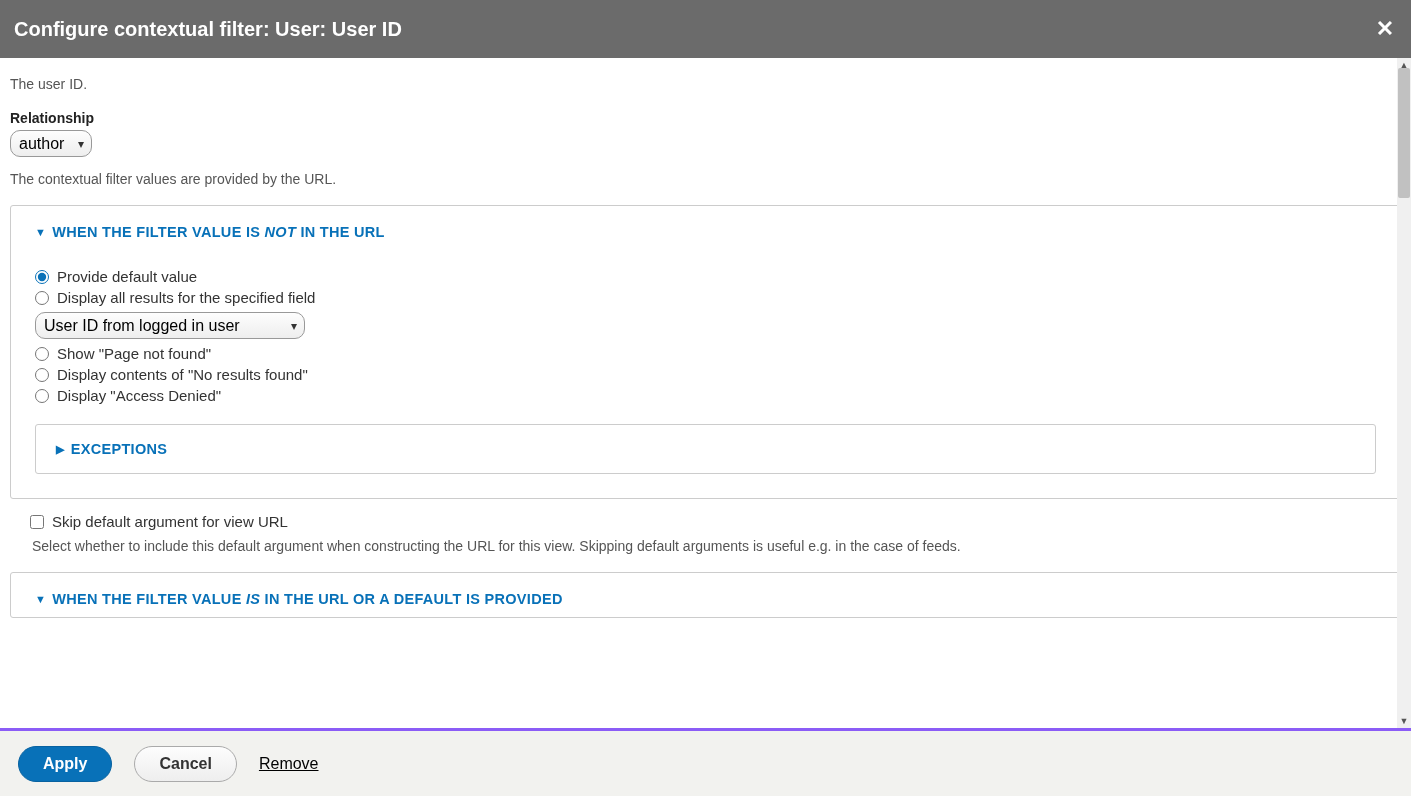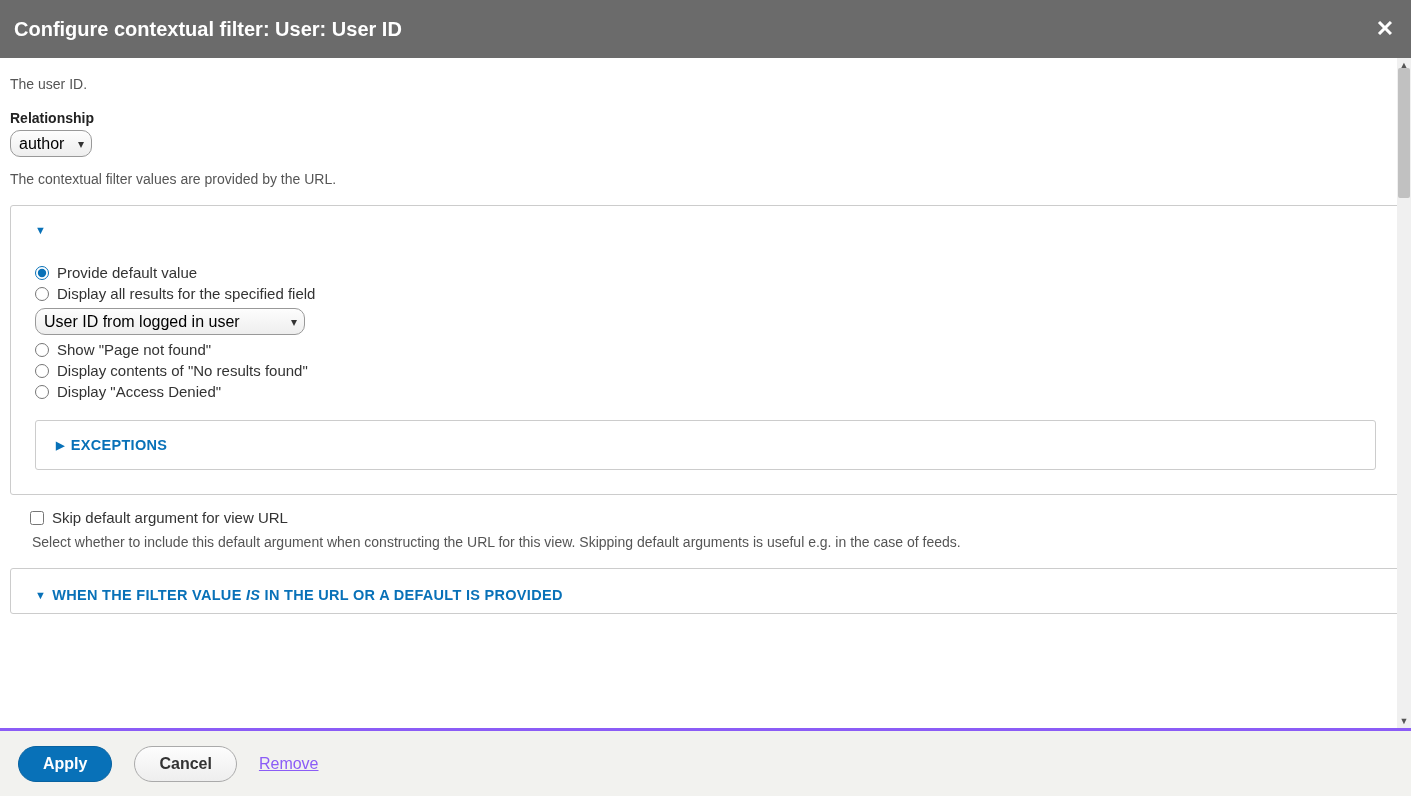--- a/index.html
+++ b/index.html
@@ -180,21 +180,21 @@
   background: #0871b8;
   color: #fff;
   border-color: #0862a0;
 }
 .btn-secondary {
   background: linear-gradient(#fdfdfd, #eee);
   color: #333;
   border-color: #aaa;
 }
 .link-remove {
-  color: #8b5cf6;
+  color: #000000;
   text-decoration: underline;
   cursor: pointer;
   font-size: 16px;
 }
 .scrollbar-track {
   position: absolute;
   right: 0;
   top: 58px;
   bottom: 68px;
   width: 14px;
@@ -241,20 +241,23 @@
     <select>
       <option>author</option>
     </select>
   </div>
 
   <div class="help-text">The contextual filter values are provided by the URL.</div>
 
   <div class="fieldset">
     <div class="fieldset-legend">
       <span class="tri">▼</span>
+      <span>
+        <span>WHEN THE FILTER VALUE IS </span><em>NOT</em><span> IN THE URL</span>
+      </span>
     </div>
 
     <div class="radio-group">
       <label class="radio-row">
         <input type="radio" name="defact" checked="" style="">
         <span>Provide default value</span>
       </label>
       <label class="radio-row">
         <input type="radio" name="defact" style="">
         <span>Display all results for the specified field</span>

